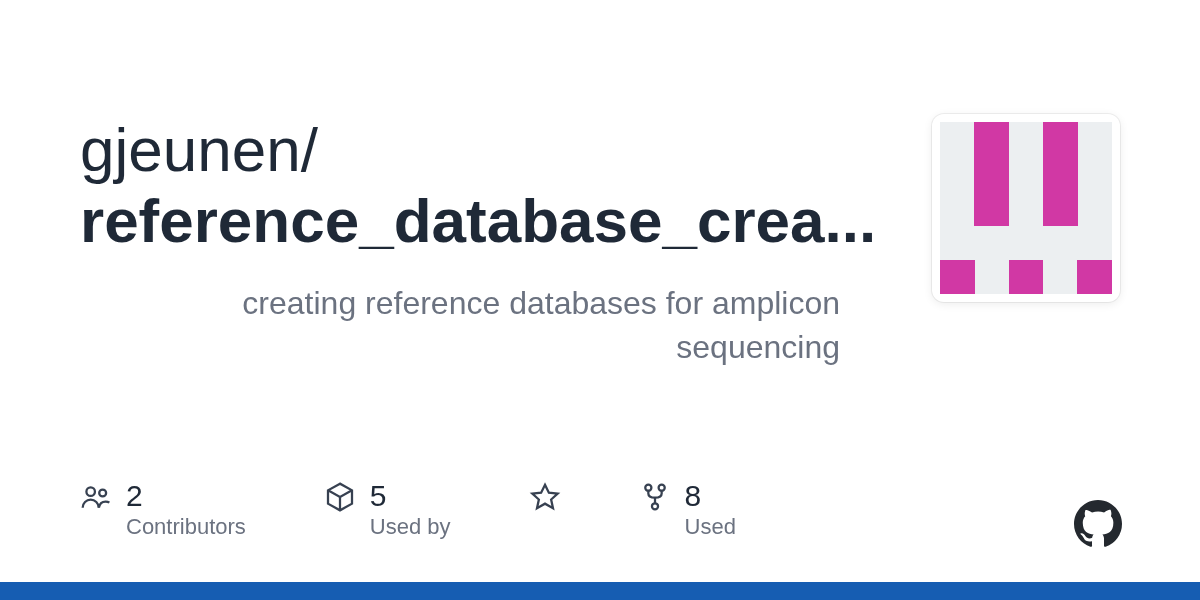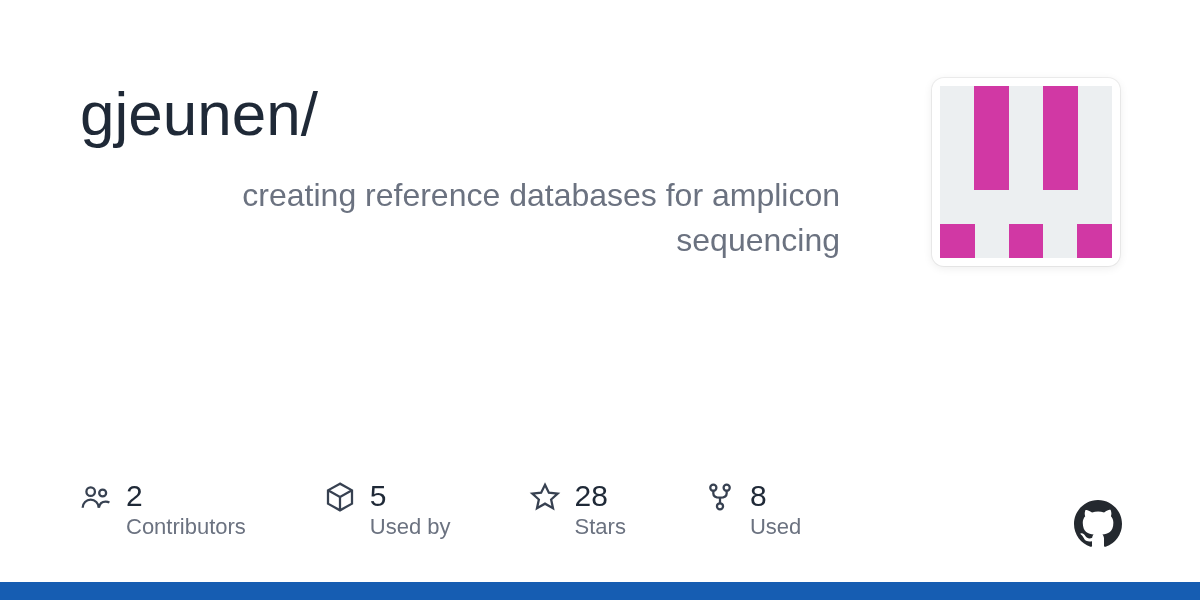--- a/index.html
+++ b/index.html
@@ -5,21 +5,21 @@
 * { margin: 0; padding: 0; box-sizing: border-box; }
 body {
   font-family: -apple-system, BlinkMacSystemFont, "Segoe UI", Helvetica, Arial, sans-serif;
   background: #ffffff;
   width: 1200px;
   height: 600px;
   overflow: hidden;
   position: relative;
 }
 .container {
-  padding: 78px 80px 0 80px;
+  padding: 114px 80px 0 80px;
   display: flex;
   gap: 40px;
   height: 100%;
 }
 .main {
   flex: 1;
   min-width: 0;
 }
 .title {
   font-size: 62px;
@@ -106,20 +106,21 @@
 }
 .bottom-bar span { display: block; height: 100%; }
 </style>
 </head>
 <body>
 
 <div class="container">
   <div class="main">
     <h1 class="title">
       <span class="owner">gjeunen</span><span class="owner">/</span><br>
+      <span class="repo">reference_database_crea...</span>
     </h1>
     <p class="desc">creating reference databases for amplicon sequencing</p>
   </div>
   <div class="avatar">
     <div class="identicon">
       <div style="left:34px;top:0;width:35px;height:104px"></div>
       <div style="right:34px;top:0;width:35px;height:104px"></div>
       <div style="left:0;top:138px;width:35px;height:34px"></div>
       <div style="left:69px;top:138px;width:34px;height:34px"></div>
       <div style="right:0;top:138px;width:35px;height:34px"></div>
@@ -148,24 +149,20 @@
       </svg>
     <div class="stat-text">
       <span class="stat-value">5</span>
       <span class="stat-label">Used by</span>
     </div>
   </div>
   <div class="stat">
     <svg viewBox="0 0 24 24">
         <path d="M12 2.8l2.9 6 6.6.6-4.9 4.5 1.4 6.5L12 17l-6 3.4 1.4-6.5L2.5 9.4l6.6-.6L12 2.8z"></path>
       </svg>
-    <div class="stat-text">
-      <span class="stat-value">28</span>
-      <span class="stat-label">Stars</span>
-    </div>
   </div>
   <div class="stat">
     <svg viewBox="0 0 24 24">
         <circle cx="7" cy="5" r="2.3"></circle>
         <circle cx="17" cy="5" r="2.3"></circle>
         <circle cx="12" cy="19" r="2.3"></circle>
         <path d="M7 7.3v2c0 2 1.5 3.2 5 3.2s5-1.2 5-3.2v-2"></path>
         <path d="M12 12.5v4.2"></path>
       </svg>
     <div class="stat-text">

